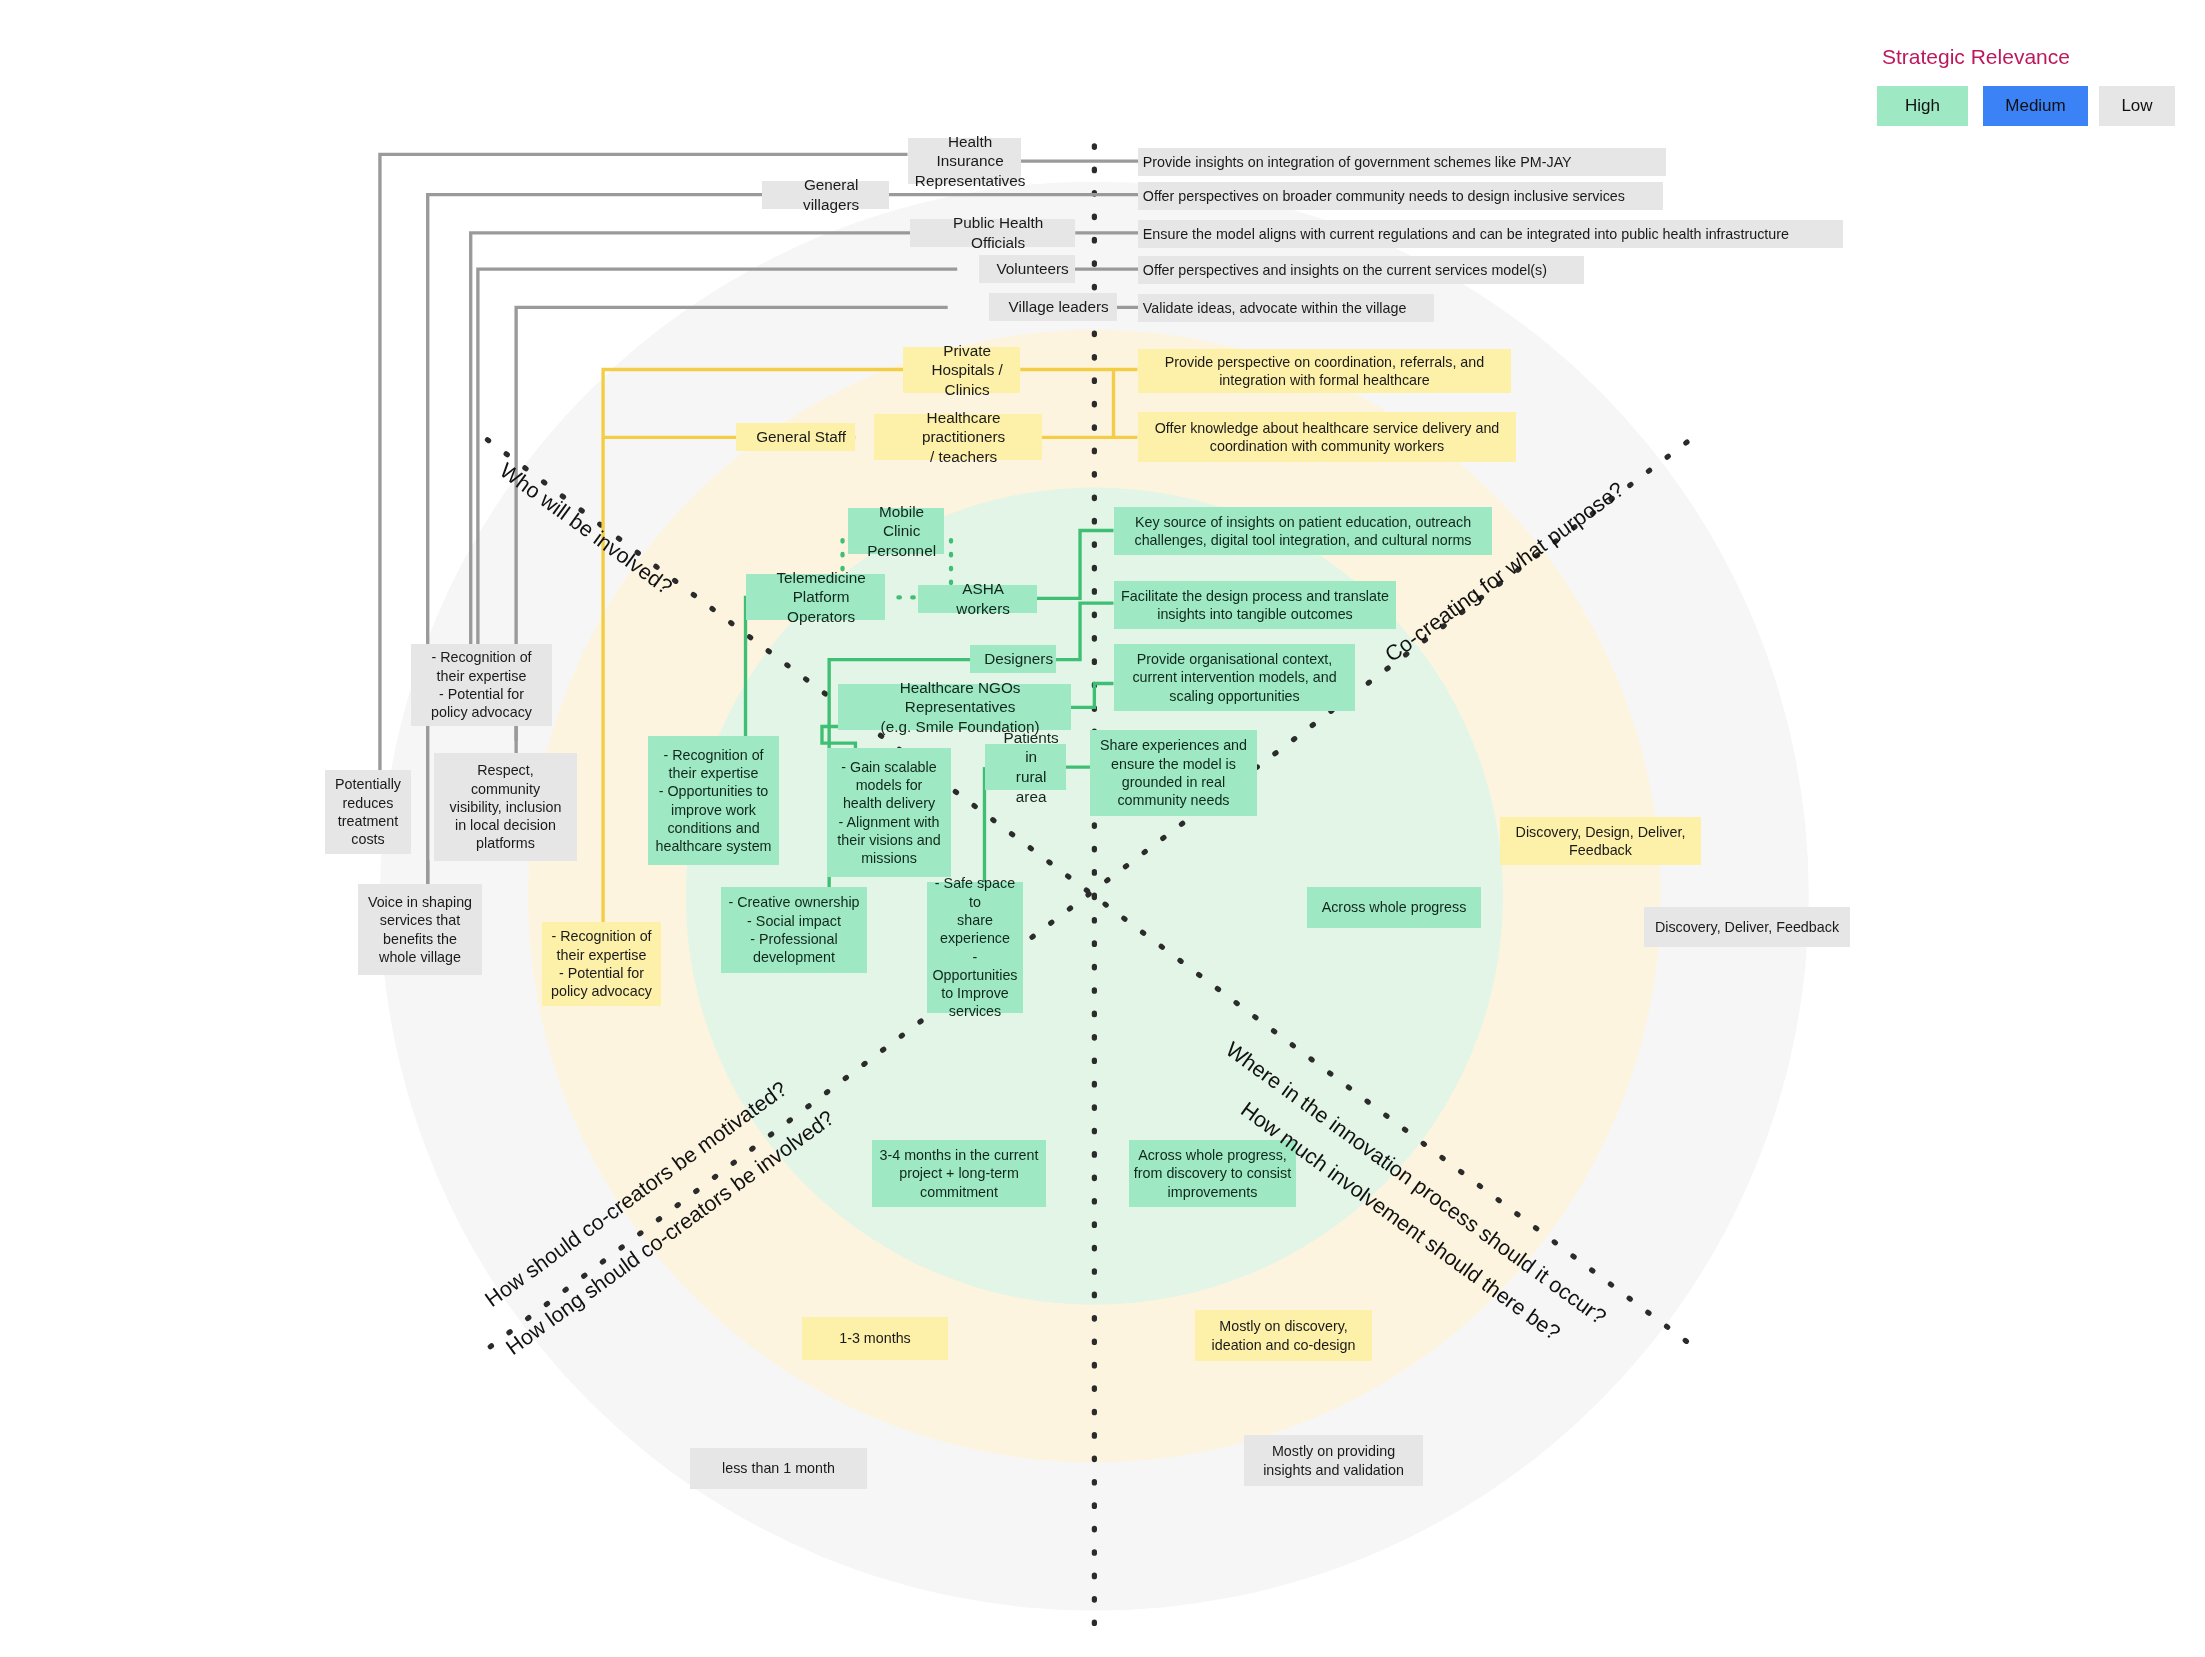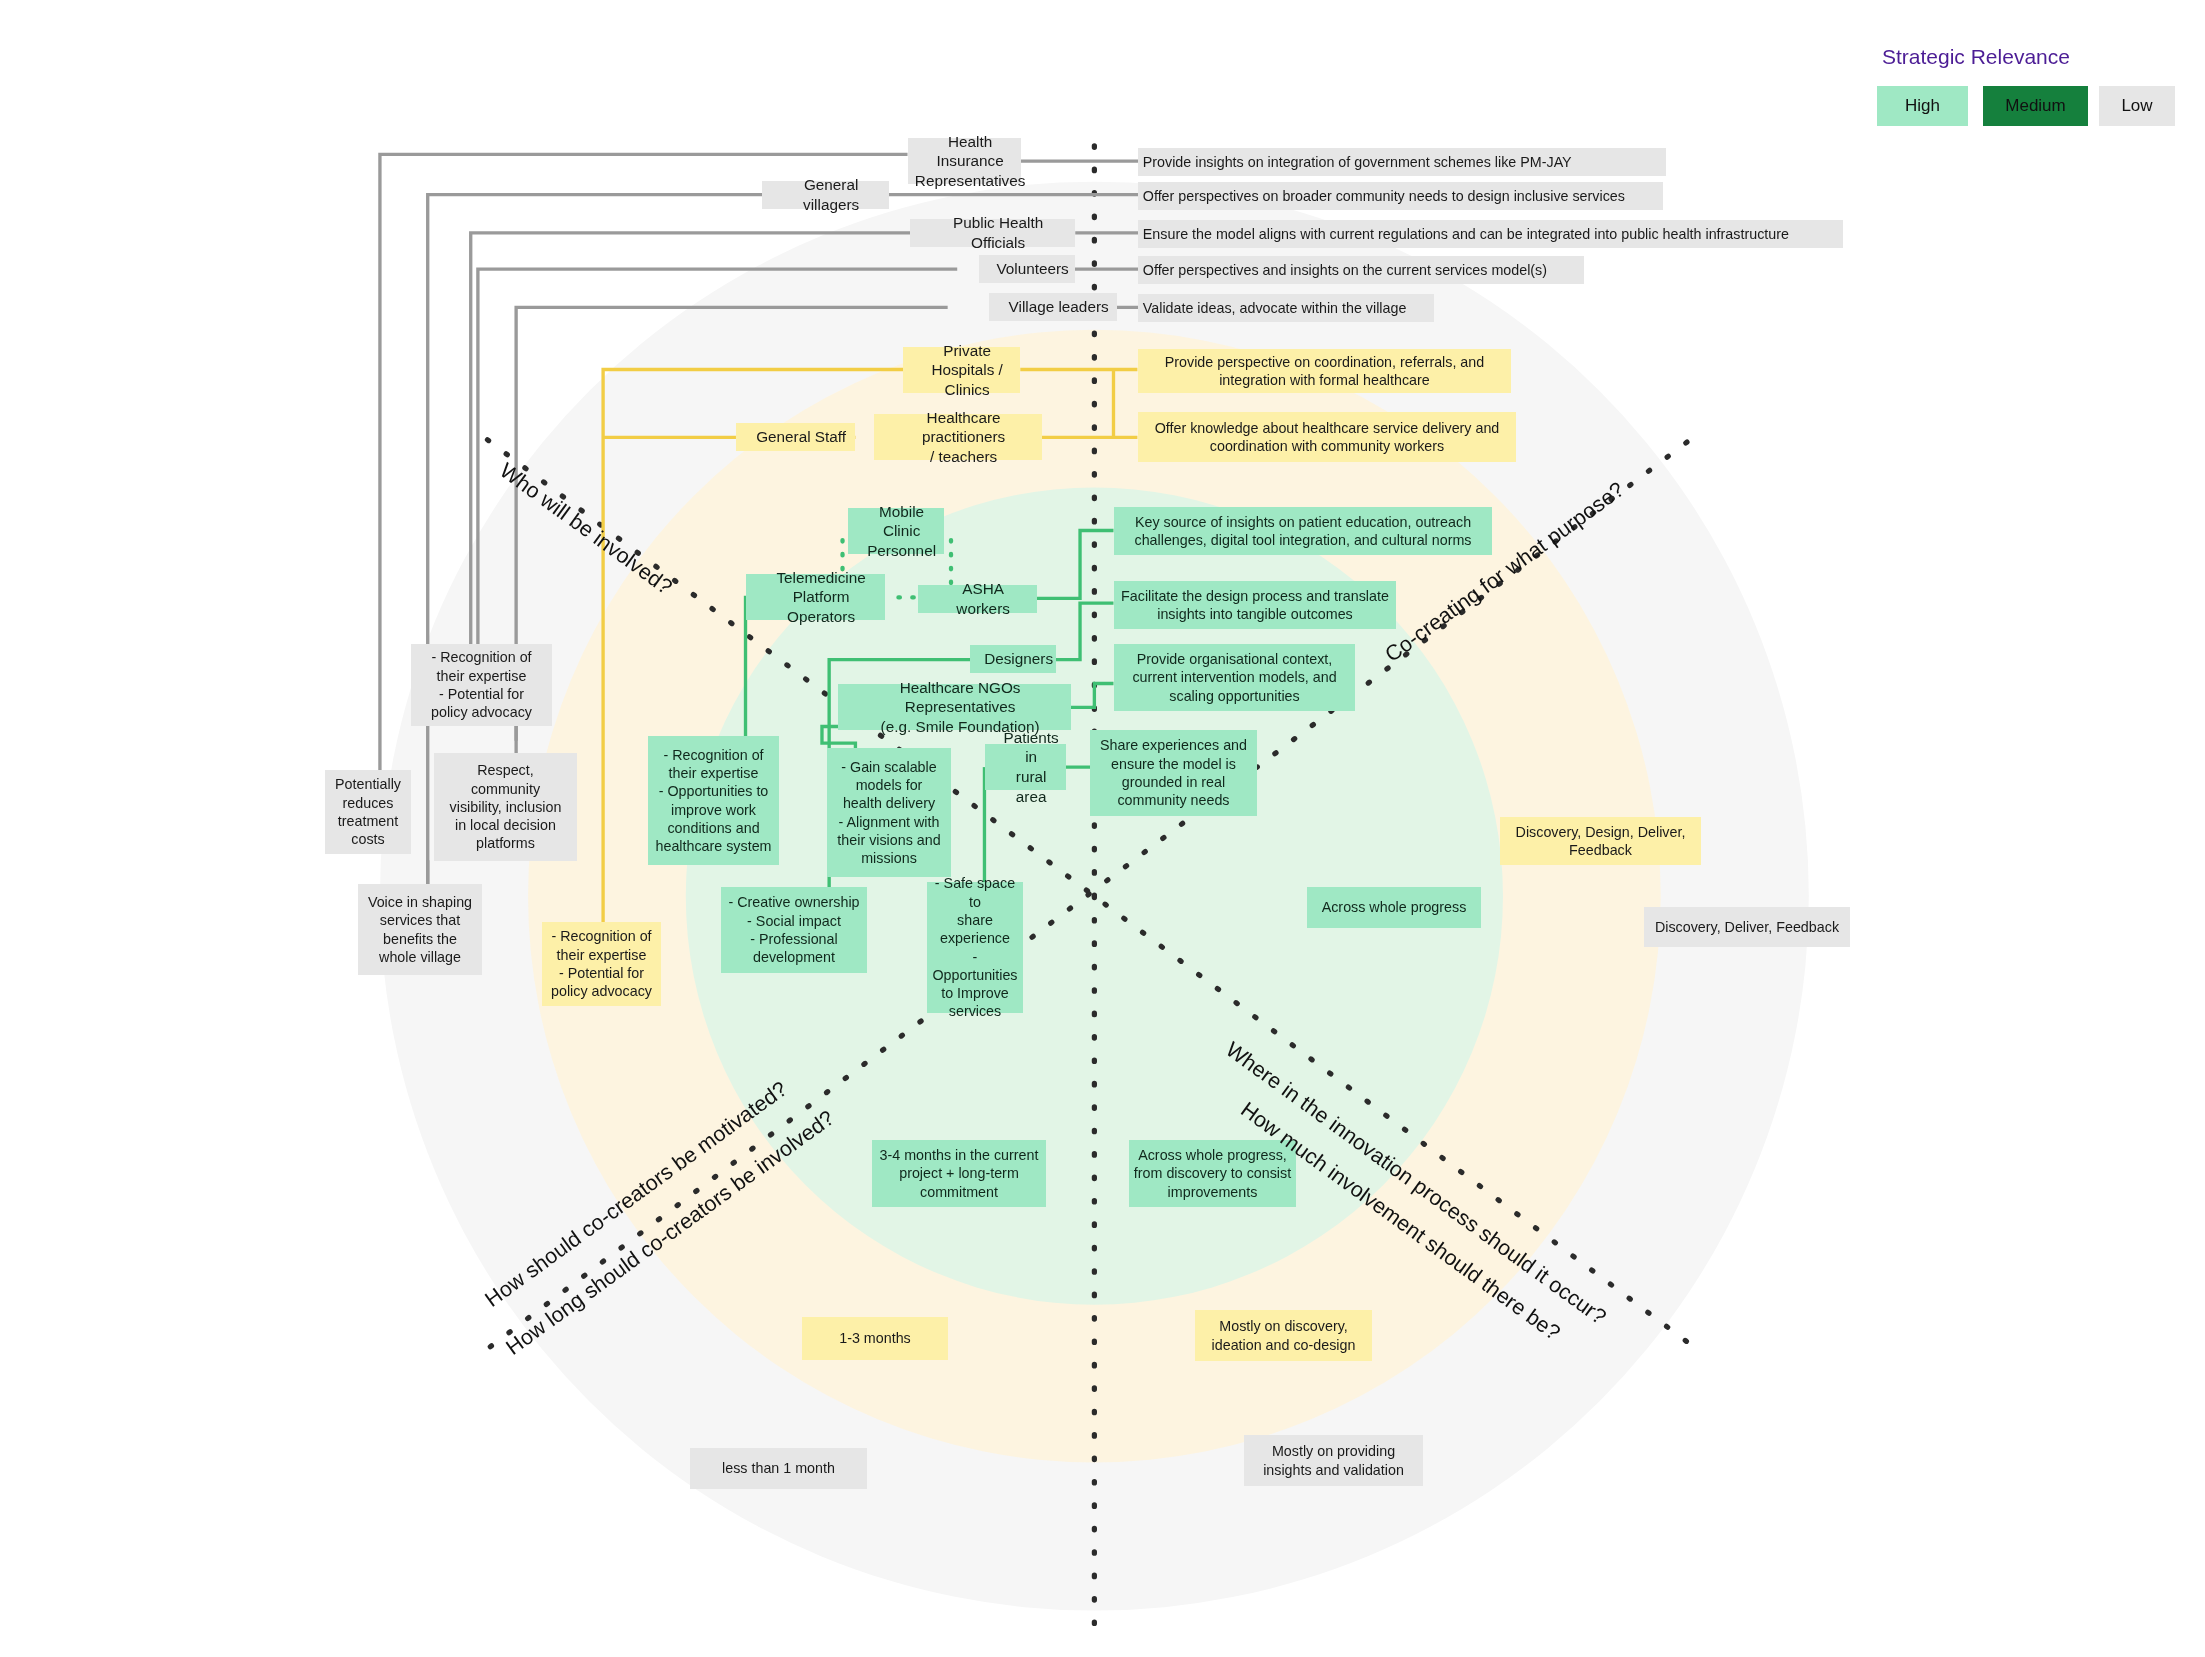--- a/index.html
+++ b/index.html
@@ -4,21 +4,21 @@
 <style>
   html,body{margin:0;padding:0;background:#ffffff;}
   body{font-family:"Liberation Sans",sans-serif;color:#111;}
   #stage{position:relative;width:2205px;height:1657px;overflow:hidden;background:#fff;}
   svg.layer{position:absolute;left:0;top:0;width:2205px;height:1657px;pointer-events:none;}
   .node{position:absolute;box-sizing:border-box;display:flex;align-items:center;justify-content:center;
         text-align:center;line-height:1.28;padding:2.9px 4.8px;}
   .low{background:#e6e6e6;color:#1a1a1a;}
   .med{background:#fdf0a8;color:#1a1a1a;}
   .high{background:#9fe8c4;color:#10281c;}
-  .legend-title{position:absolute;font-size:21px;color:#4c1d95;}
+  .legend-title{position:absolute;font-size:21px;color:#be185d;}
   .legend-chip{position:absolute;display:flex;align-items:center;justify-content:center;font-size:17px;}
   .rot{position:absolute;white-space:nowrap;font-size:21.5px;color:#111;transform-origin:left center;} .f30{font-size:14.3px;} .f32{font-size:15.3px;padding-left:16px;}
 </style>
 </head>
 <body>
 
 <div id="stage">
 
   <svg class="layer" viewBox="0 0 4614 3467">
     <circle cx="2290" cy="1875" r="1495" fill="#f6f6f6"></circle>
@@ -81,21 +81,21 @@
       <path d="M1763,1130 L1763,1240"></path>
       <path d="M1990,1130 L1990,1230"></path>
       <path d="M1880,1250 L1930,1250"></path>
     </g>
   </svg>
 
   <div class="legend-title" style="left:1882px;top:45px;">Strategic Relevance</div>
   <div class="legend-chip" style="left:1877px;top:86px;width:91px;height:40px;background:#9fe8c4;">
     <span>High</span>
   </div>
-  <div class="legend-chip" style="left:1983px;top:86px;width:105px;height:40px;background:#15803d;">
+  <div class="legend-chip" style="left:1983px;top:86px;width:105px;height:40px;background:#3b82f6;">
     <span>Medium</span>
   </div>
   <div class="legend-chip" style="left:2099px;top:86px;width:76px;height:40px;background:#e6e6e6;">
     <span>Low</span>
   </div>
 
   <div class="node low f32" style="left:908px;top:138px;width:113px;height:46px;white-space:pre-line;">Health Insurance
 Representatives</div>
   <div class="node low f32" style="left:762px;top:181px;width:127px;height:28px;">General villagers</div>
   <div class="node low f32" style="left:910px;top:219px;width:165px;height:28px;">Public Health Officials</div>

